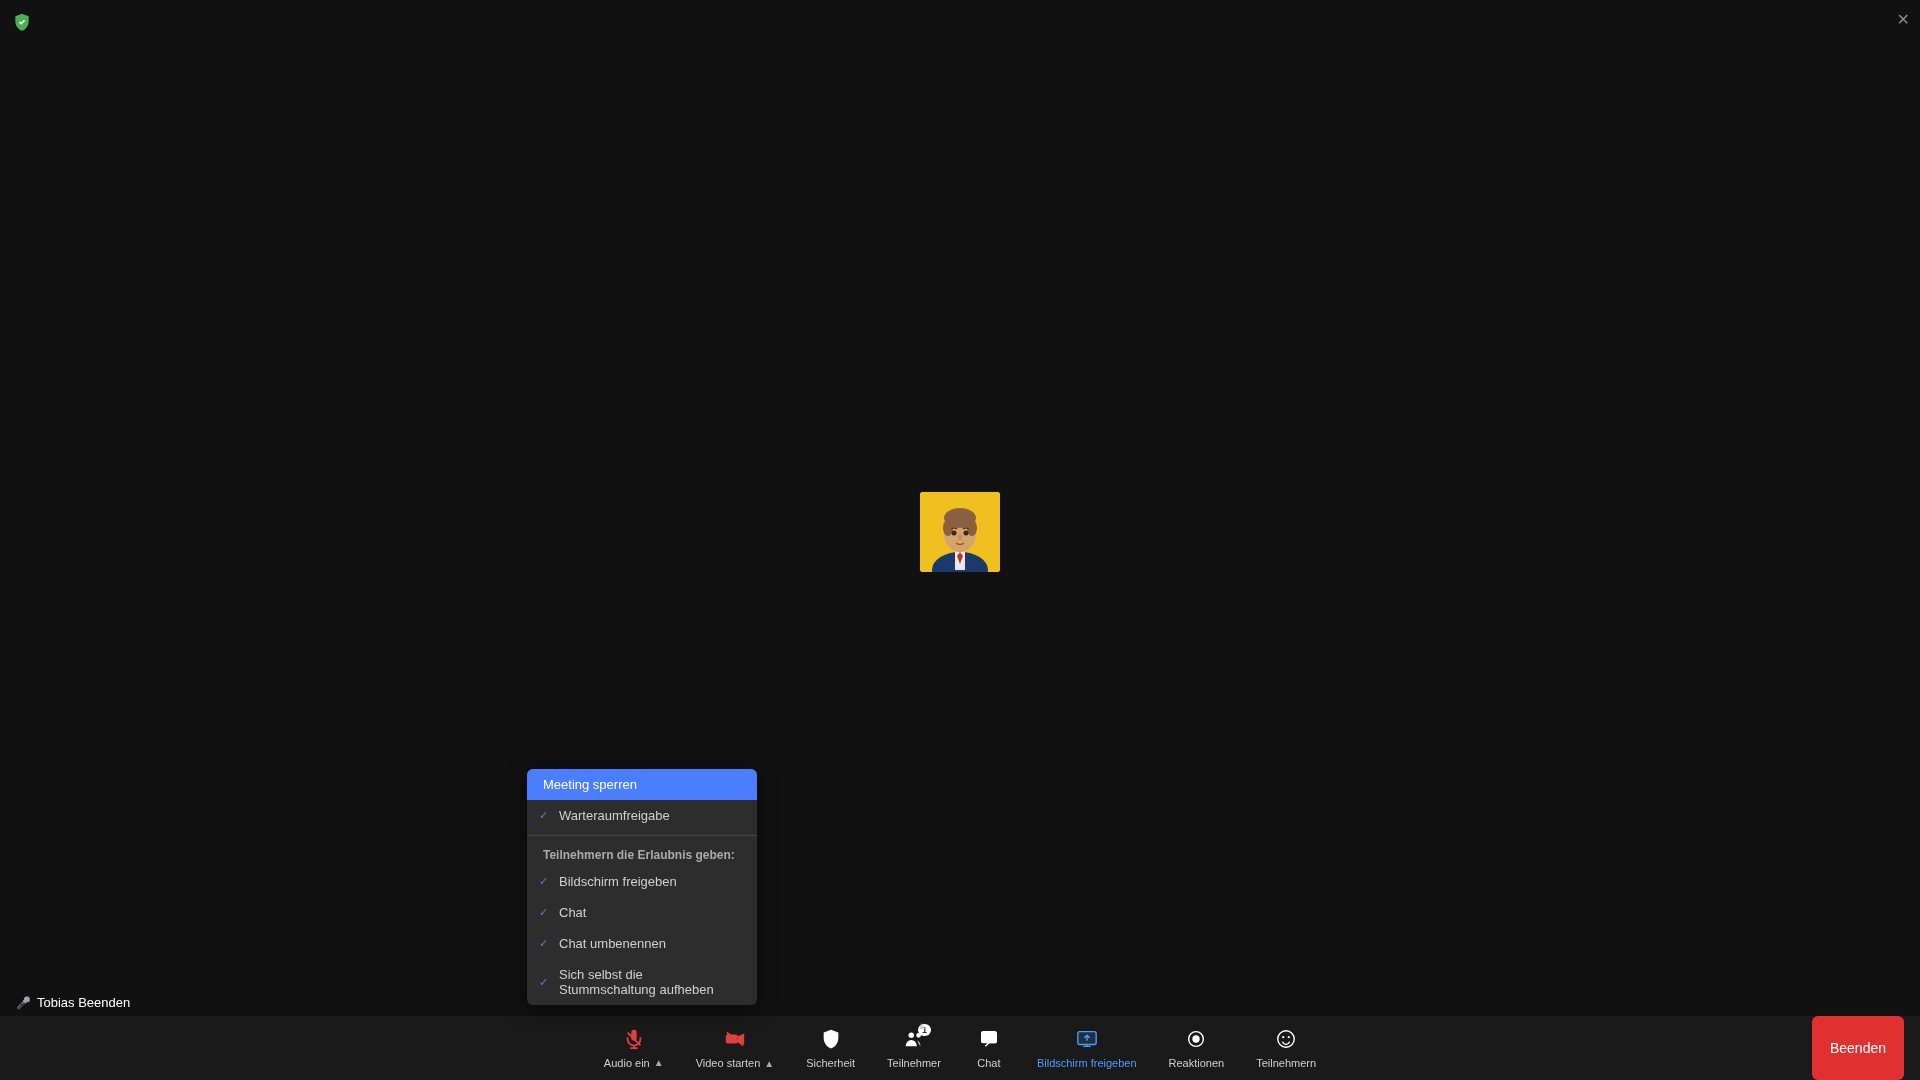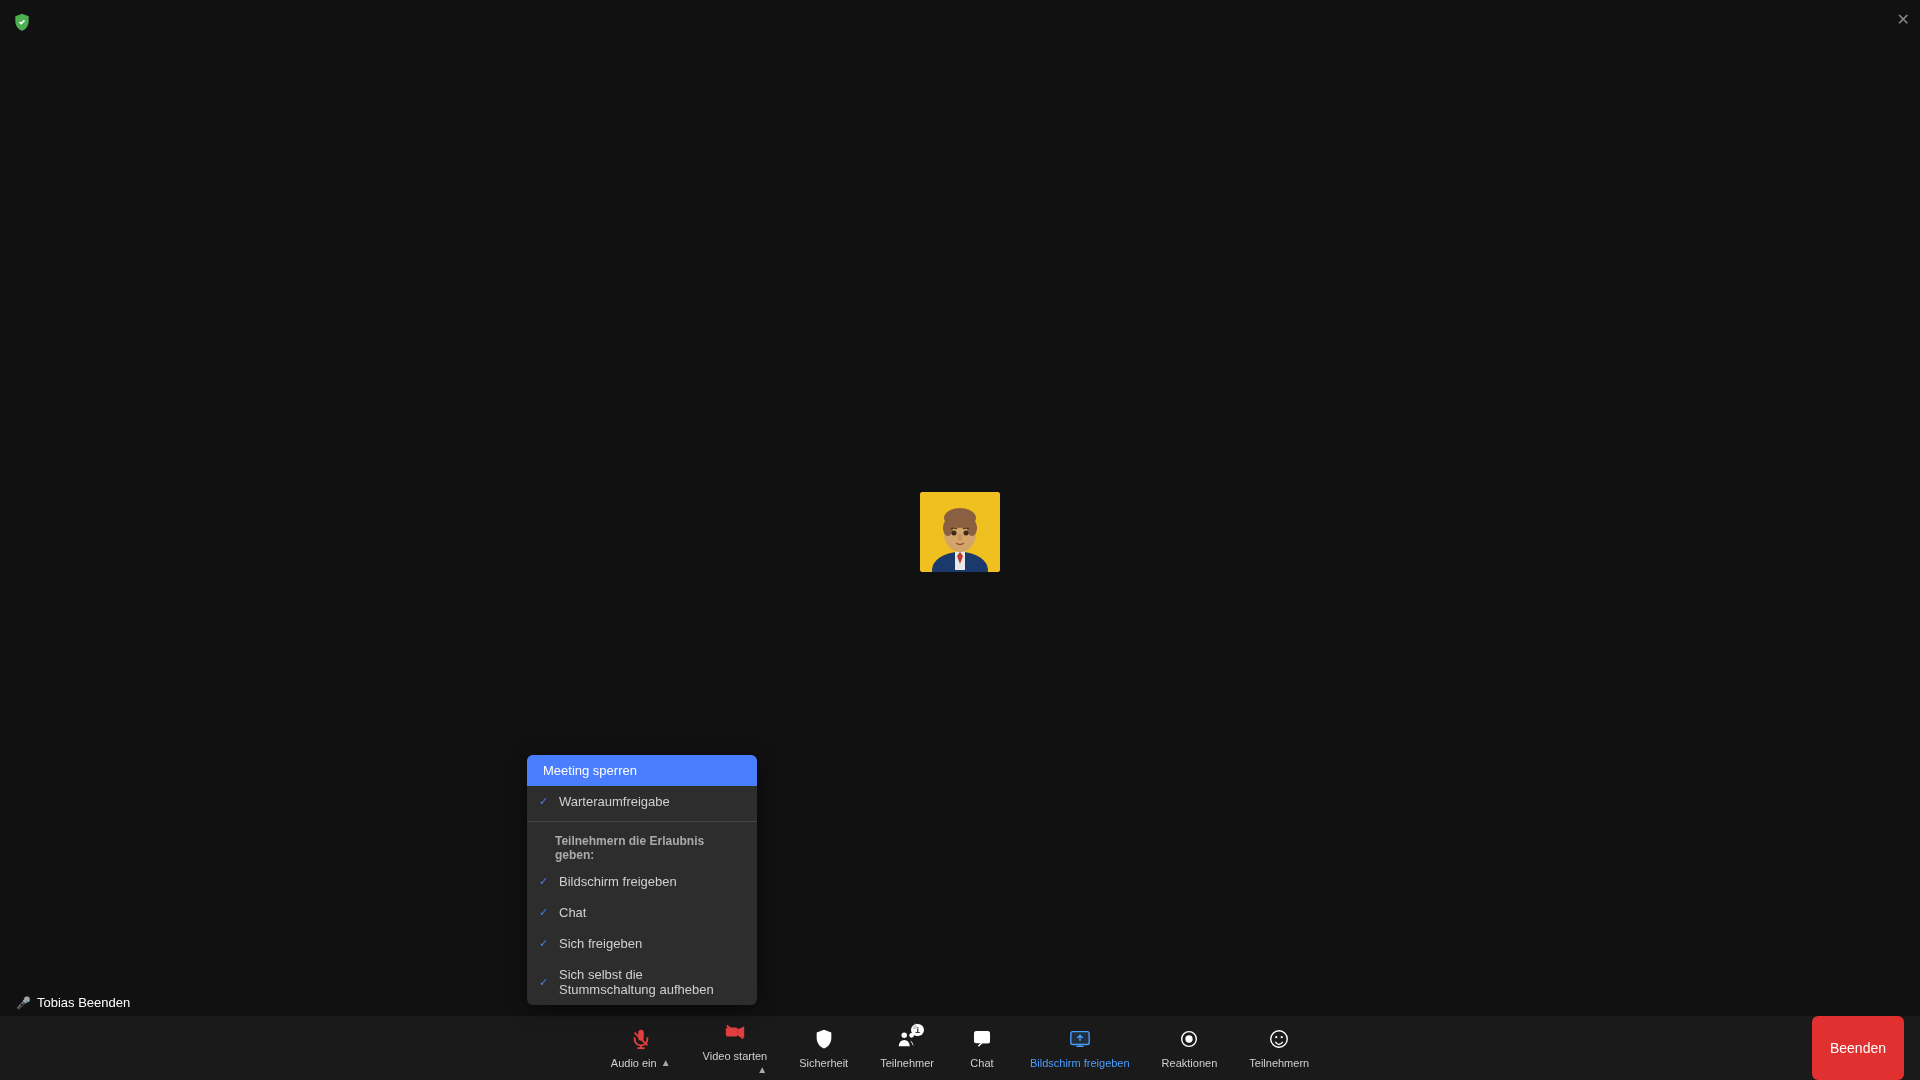--- a/index.html
+++ b/index.html
@@ -189,21 +189,20 @@
       height: 1px;
       background: #444;
       margin: 4px 0;
     }
 
     .menu-section-header {
       padding: 8px 16px 4px;
       font-size: 12px;
       color: #aaa;
       font-weight: 600;
-      margin-left: 12px;
     }
 
     
     .face-container {
       width: 80px;
       height: 80px;
       background: #f0c020;
       display: flex;
       align-items: center;
       justify-content: center;
@@ -281,21 +280,21 @@
       <span>Bildschirm freigeben</span>
     </div>
 
     <div class="menu-item">
       <span class="menu-check">✓</span>
       <span>Chat</span>
     </div>
 
     <div class="menu-item">
       <span class="menu-check">✓</span>
-      <span>Sich freigeben</span>
+      <span>Chat umbenennen</span>
     </div>
 
     <div class="menu-item">
       <span class="menu-check">✓</span>
       <span>Sich selbst die Stummschaltung aufheben</span>
     </div>
   </div>
 
   <div id="toolbar">
 
@@ -316,21 +315,21 @@
     </div>
 
     <div class="toolbar-item split-btn">
       <div class="icon-wrap">
         <svg width="22" height="22" viewBox="0 0 24 24" fill="none">
           <rect x="2" y="7" width="13" height="10" rx="2" fill="#e04040"></rect>
           <polygon points="15,9 22,6 22,18 15,15" fill="#e04040"></polygon>
           <line x1="3" y1="5" x2="21" y2="19" stroke="#e04040" stroke-width="2"></line>
         </svg>
       </div>
-      <div style="display:flex;align-items:flex-end;gap:2px;flex-direction:column;">
+      <div style="display:flex;align-items:flex-end;gap:2px;">
         <span style="font-size:11px;color:#d0d0d0;">Video starten</span>
         <span class="split-chevron">▲</span>
       </div>
     </div>
 
     <div class="toolbar-item">
       <div class="icon-wrap">
         <svg width="22" height="22" viewBox="0 0 24 24" fill="white">
           <path d="M12 2L4 5v6c0 5.25 3.5 10.15 8 11.35C16.5 21.15 20 16.25 20 11V5l-8-3z"></path>
         </svg>

